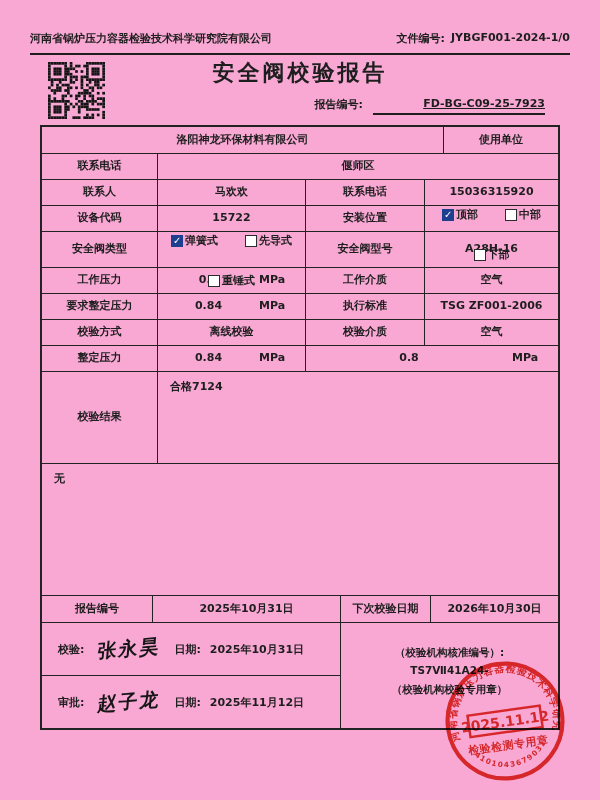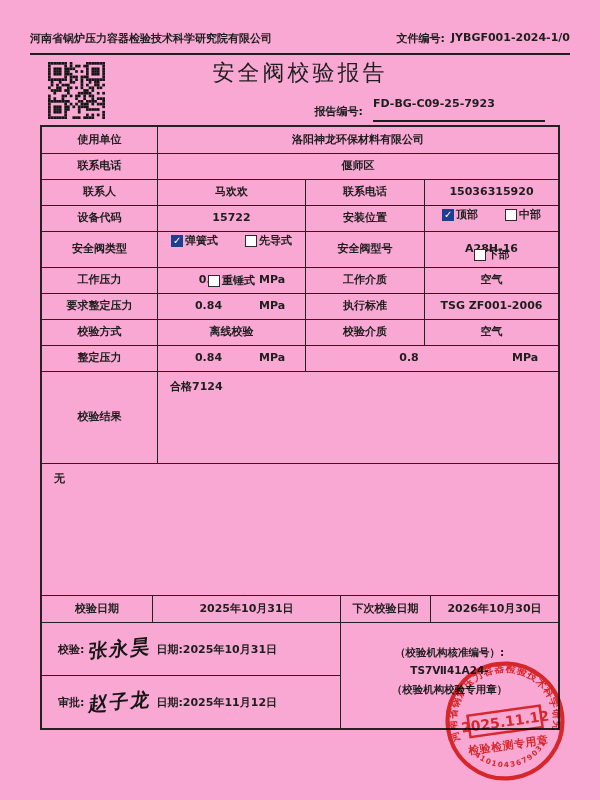--- a/index.html
+++ b/index.html
@@ -6,25 +6,25 @@
   html,body { width:600px; height:800px; }
   body { font-family:"DejaVu Sans", sans-serif; background:#f2f1ee; }
   .page { position:relative; width:600px; height:800px; background:#f9a8d4; color:#1e1e1e; overflow:hidden; }
 
   
   .hdr { position:absolute; top:31px; left:30px; width:540px; display:flex; justify-content:space-between; align-items:flex-end; border-bottom:2.5px solid #1e1e1e; padding-bottom:7px; font-size:11px; font-weight:bold; }
   .hdr .docno { display:flex; gap:6px; }
 
   .qr { position:absolute; top:62px; left:48px; width:57px; height:57px; }
 
-  .title { position:absolute; top:58px; left:0; width:600px; text-align:center; font-size:22px; font-weight:normal; letter-spacing:3px; }
+  .title { position:absolute; top:58px; left:0; width:600px; text-align:center; font-size:22px; font-weight:bold; letter-spacing:3px; }
 
   .repno { position:absolute; top:97px; right:55px; display:flex; align-items:flex-end; font-size:11px; font-weight:bold; }
   .repno .lbl { margin-right:10px; padding-bottom:3px; }
-  .repno .val { width:172px; text-align:left; border-bottom:2px solid #1e1e1e; padding-bottom:10px; }
+  .repno .val { width:172px; text-align:right; border-bottom:2px solid #1e1e1e; padding-bottom:3px;text-decoration:underline; }
 
   
   .tbl { position:absolute; top:125px; left:40px; width:520px; border:2px solid #222; background:transparent; }
   .tr { display:flex; }
   .tr + .tr { border-top:1.5px solid #222; }
   .td { display:flex; align-items:center; justify-content:center; text-align:center; font-size:11px; font-weight:bold; padding:2px 4px; line-height:1.35; }
   .td + .td { border-left:1.5px solid #222; }
   .c1{width:115px;} .c2{width:148px;} .c3{width:119px;} .c4{flex:1;} .cm{flex:1;}
   .d1{width:110px;} .d2{width:188px;} .d3{width:90px;} .d4{flex:1;}
   .h26{height:26px;} .h36{height:36px;} .h27{height:27px;}
@@ -39,21 +39,21 @@
 
   
   .opts { flex-wrap:wrap; padding:2px 5px;gap:25px; }
   .opt { display:inline-flex; align-items:center; margin:0 1px; }
   .cb { display:inline-block; width:12px; height:12px; border:1.6px solid #2c2c2c; background:#fff; margin-right:2px; position:relative; flex:0 0 auto; }
   .cb.on { background:#1e3f8f; border-color:#1e3f8f; }
   .cb.on::after { content:"\2713"; position:absolute; left:1px; top:-2px; color:#fff; font-size:10px; font-weight:bold; }
 
   
   .sigcol { width:298px; display:flex; flex-direction:column; }
-  .sig-row { flex:1; display:flex; align-items:center; padding-left:16px; font-size:11px; font-weight:bold; }
+  .sig-row { flex:1; display:flex; align-items:center; padding-left:16px; font-size:11px; font-weight:bold; gap:9px; }
   .sig-row + .sig-row { border-top:1.5px solid #222; }
   .sig { display:inline-block; font-size:19px; font-weight:bold; transform:rotate(-5deg) skewX(-10deg); letter-spacing:2px; color:#161616; min-width:72px; text-align:center; }
   .orgcell { flex:1; border-left:1.5px solid #222; padding-top:20px; text-align:center; font-size:10.5px; font-weight:bold; line-height:1.75; position:relative; }
 
   
   .stamp { position:absolute; left:442px; top:658px; width:126px; height:126px; transform:rotate(-8deg); opacity:0.92; mix-blend-mode:multiply; pointer-events:none; }
 </style>
 </head>
 <body>
 
@@ -303,22 +303,22 @@
   <div class="title">安全阀校验报告</div>
 
   <div class="repno">
     <span class="lbl">报告编号:</span>
     <span class="val">FD-BG-C09-25-7923</span>
   </div>
 
   <div class="tbl">
 
     <div class="tr h26">
+      <div class="td cm">洛阳神龙环保材料有限公司</div>
       <div class="td c1">使用单位</div>
-      <div class="td cm">洛阳神龙环保材料有限公司</div>
     </div>
 
     <div class="tr h26">
       <div class="td c1">联系电话</div>
       <div class="td cm">偃师区</div>
     </div>
 
     <div class="tr h26">
       <div class="td c1">联系人</div>
       <div class="td c2">马欢欢</div>
@@ -408,21 +408,21 @@
     <div class="tr h92">
       <div class="td c1">校验结果</div>
       <div class="td cm vtop">合格7124</div>
     </div>
 
     <div class="tr h132">
       <div class="td cm vtop">无</div>
     </div>
 
     <div class="tr h27">
-      <div class="td d1">校验日期</div>
+      <div class="td d1">报告编号</div>
       <div class="td d2">2025年10月31日</div>
       <div class="td d3">下次校验日期</div>
       <div class="td d4">2026年10月30日</div>
     </div>
 
     <div class="tr h106">
       <div class="sigcol">
         <div class="sig-row">
           <span>校验:</span>
           <span class="sig">张永昊</span>

